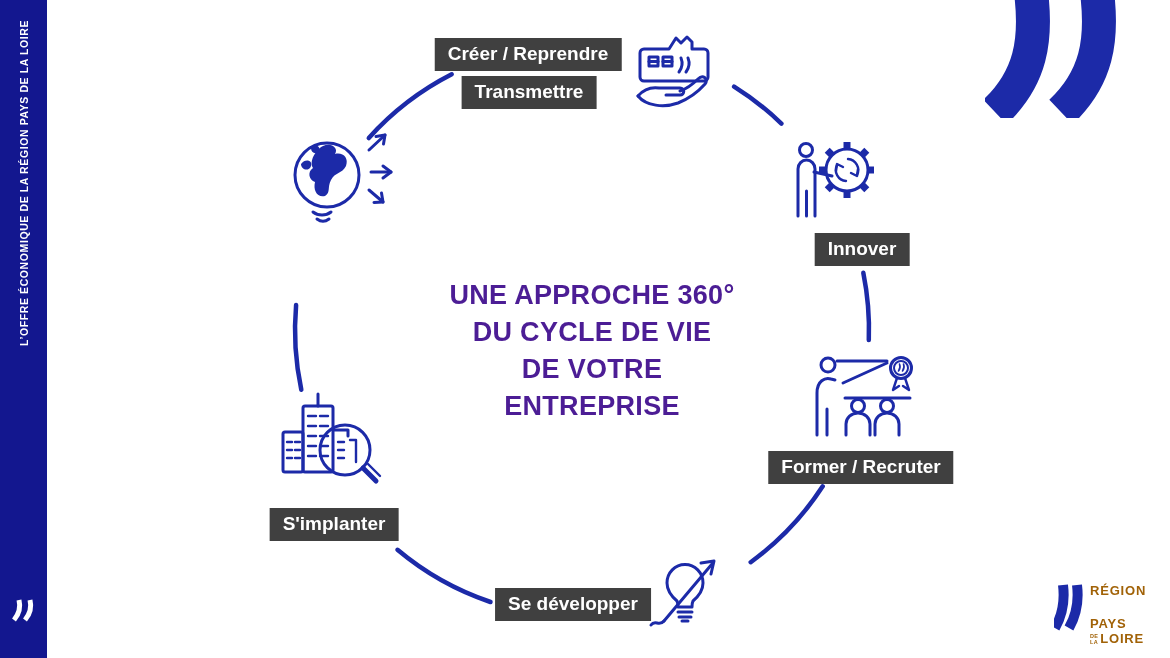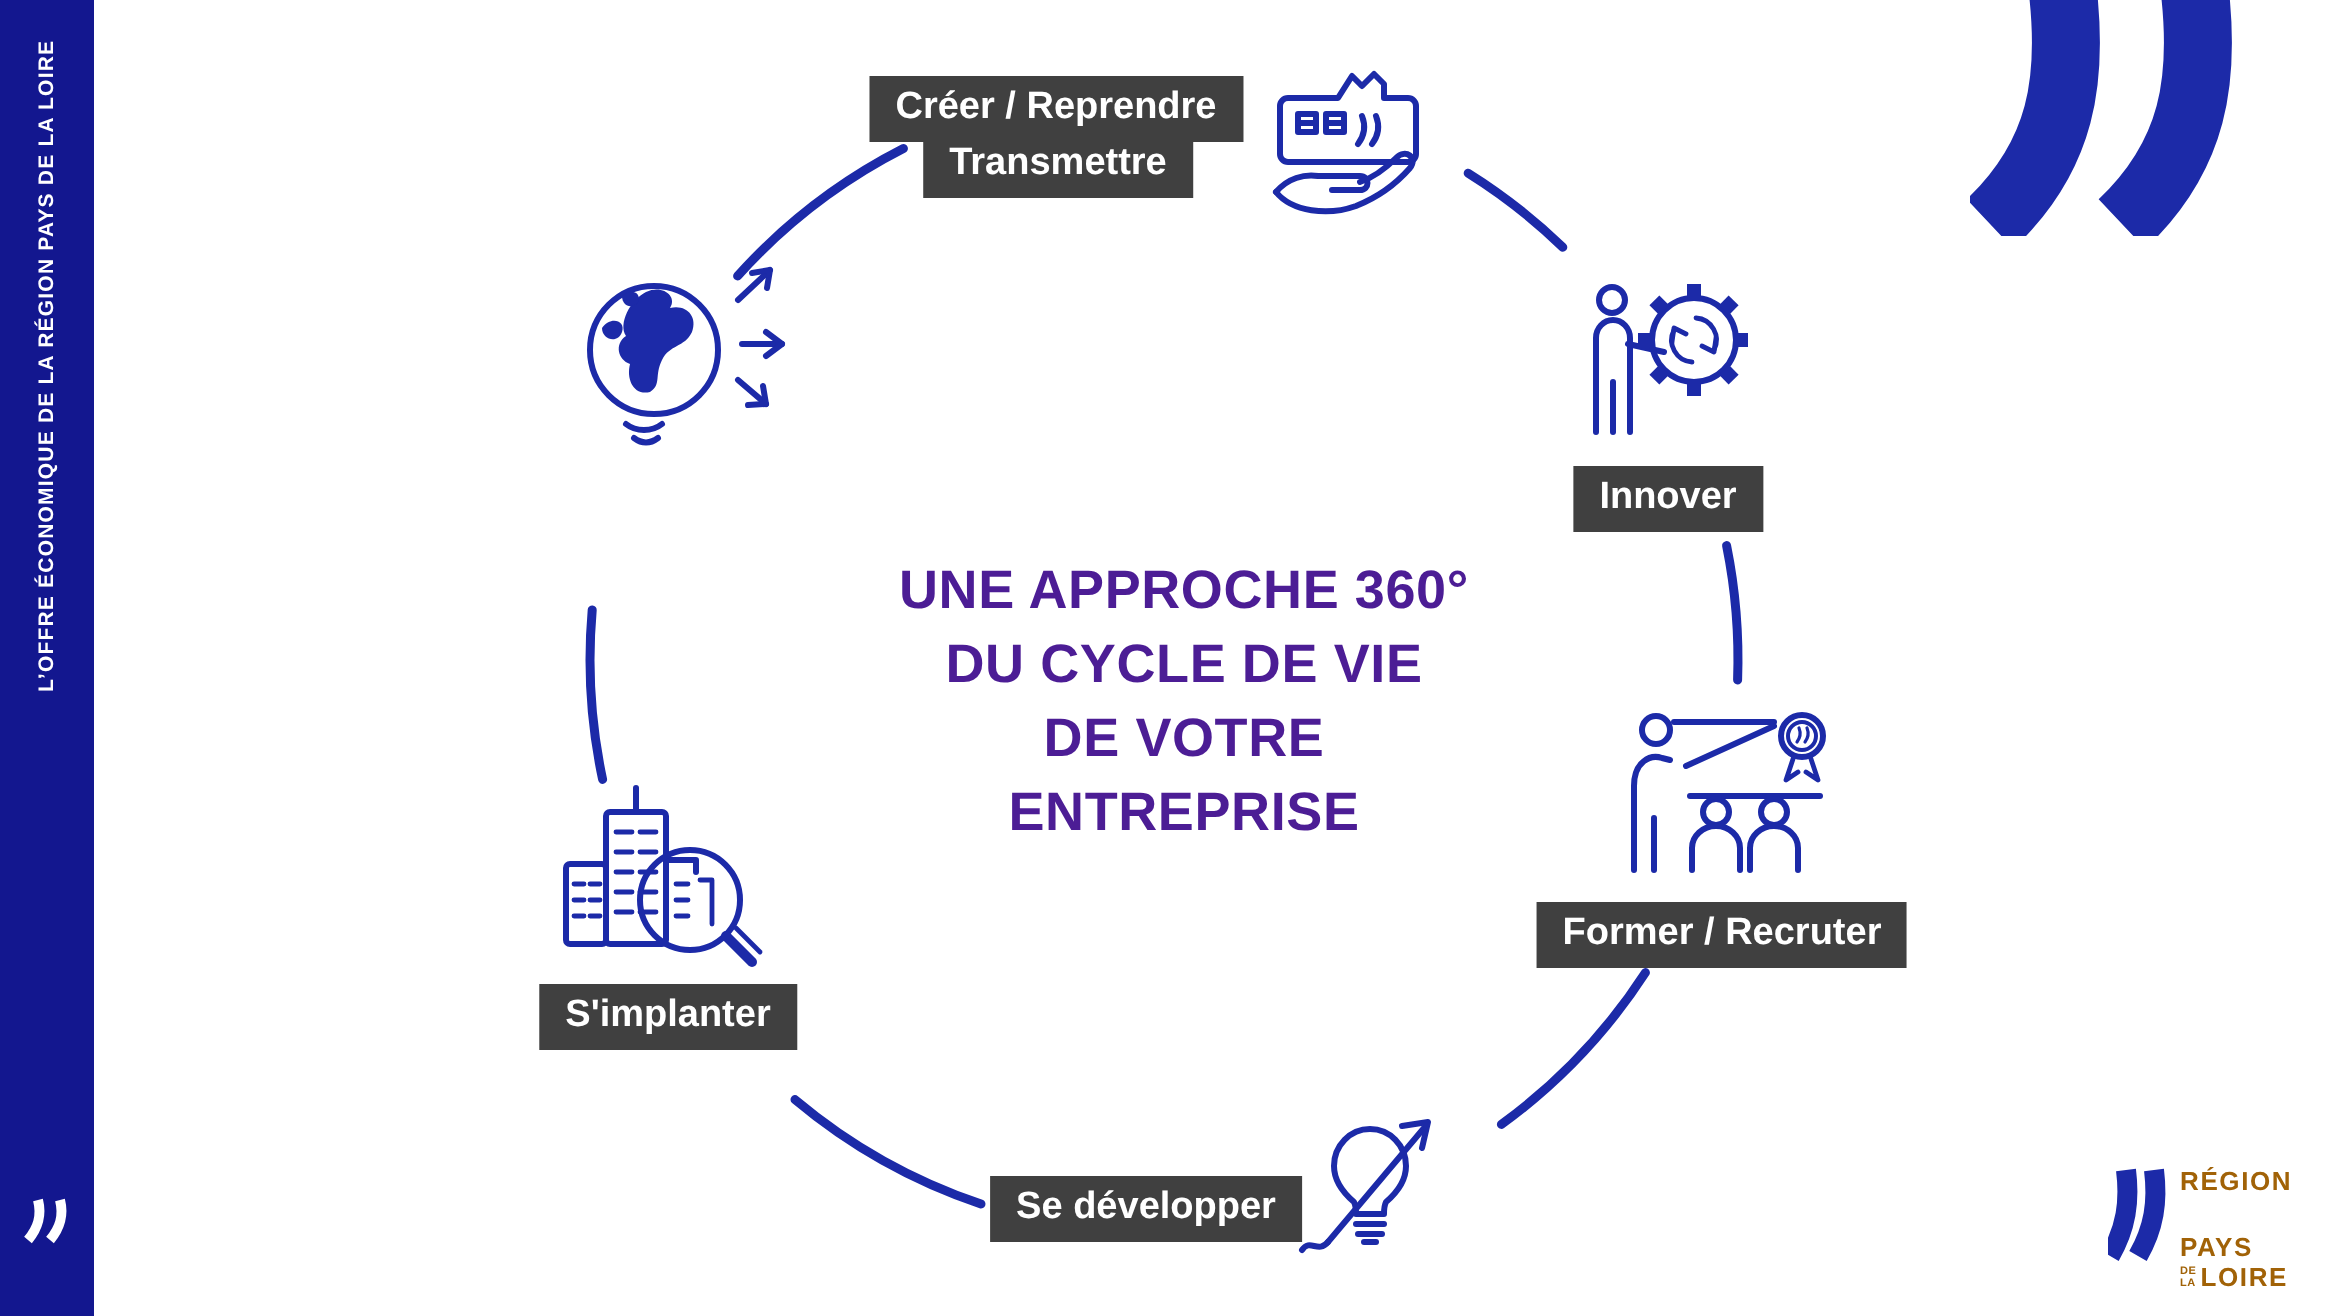--- a/index.html
+++ b/index.html
@@ -184,29 +184,29 @@
       <path d="M86,22 L102,7"></path>
         <path d="M93,8.5 L102,7 L100.5,16"></path>
       <path d="M88,44 H108"></path>
         <path d="M100,38 L108,44 L100,50"></path>
       <path d="M86,62 L100,74"></path>
         <path d="M91,74.5 L100,74 L98.5,65"></path>
     </g>
   </svg>
 
   <div class="node-label" style="left:528px;top:38px;">Créer / Reprendre</div>
-  <div class="node-label" style="left:529px;top:66px;">Transmettre</div>
-
-  <div class="node-label" style="left:834px;top:233px;">Innover</div>
+  <div class="node-label" style="left:529px;top:76px;">Transmettre</div>
+
+  <div class="node-label" style="left:862px;top:233px;">Innover</div>
 
   <div class="node-label" style="left:573px;top:588px;">Se développer</div>
 
   <div class="node-label" style="left:861px;top:451px;">Former / Recruter</div>
 
-  <div class="node-label" style="left:334px;top:492px;">S'implanter</div>
+  <div class="node-label" style="left:334px;top:508px;">S'implanter</div>
 
 
   <div class="logo">
     <svg width="30" height="48" viewBox="0 0 30 48">
       <path d="M9,1 C11,17 9,30 1,44" stroke="#1C2AA8" stroke-width="10" fill="none" stroke-linecap="butt"></path>
       <path d="M23,1 C25,17 23,30 15,44" stroke="#1C2AA8" stroke-width="10" fill="none" stroke-linecap="butt"></path>
     </svg>
     <div class="logo-text">
       <div class="logo-region">RÉGION</div>
       <div class="logo-pays">PAYS</div>

